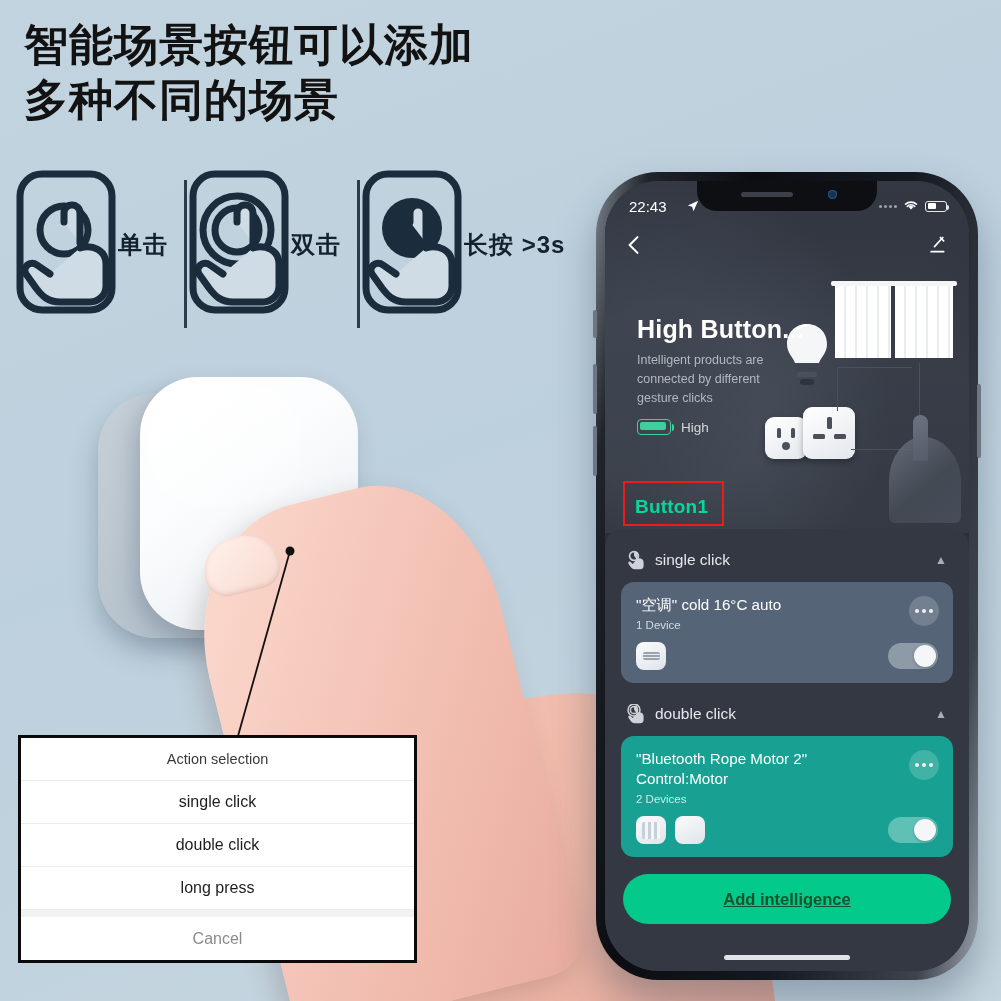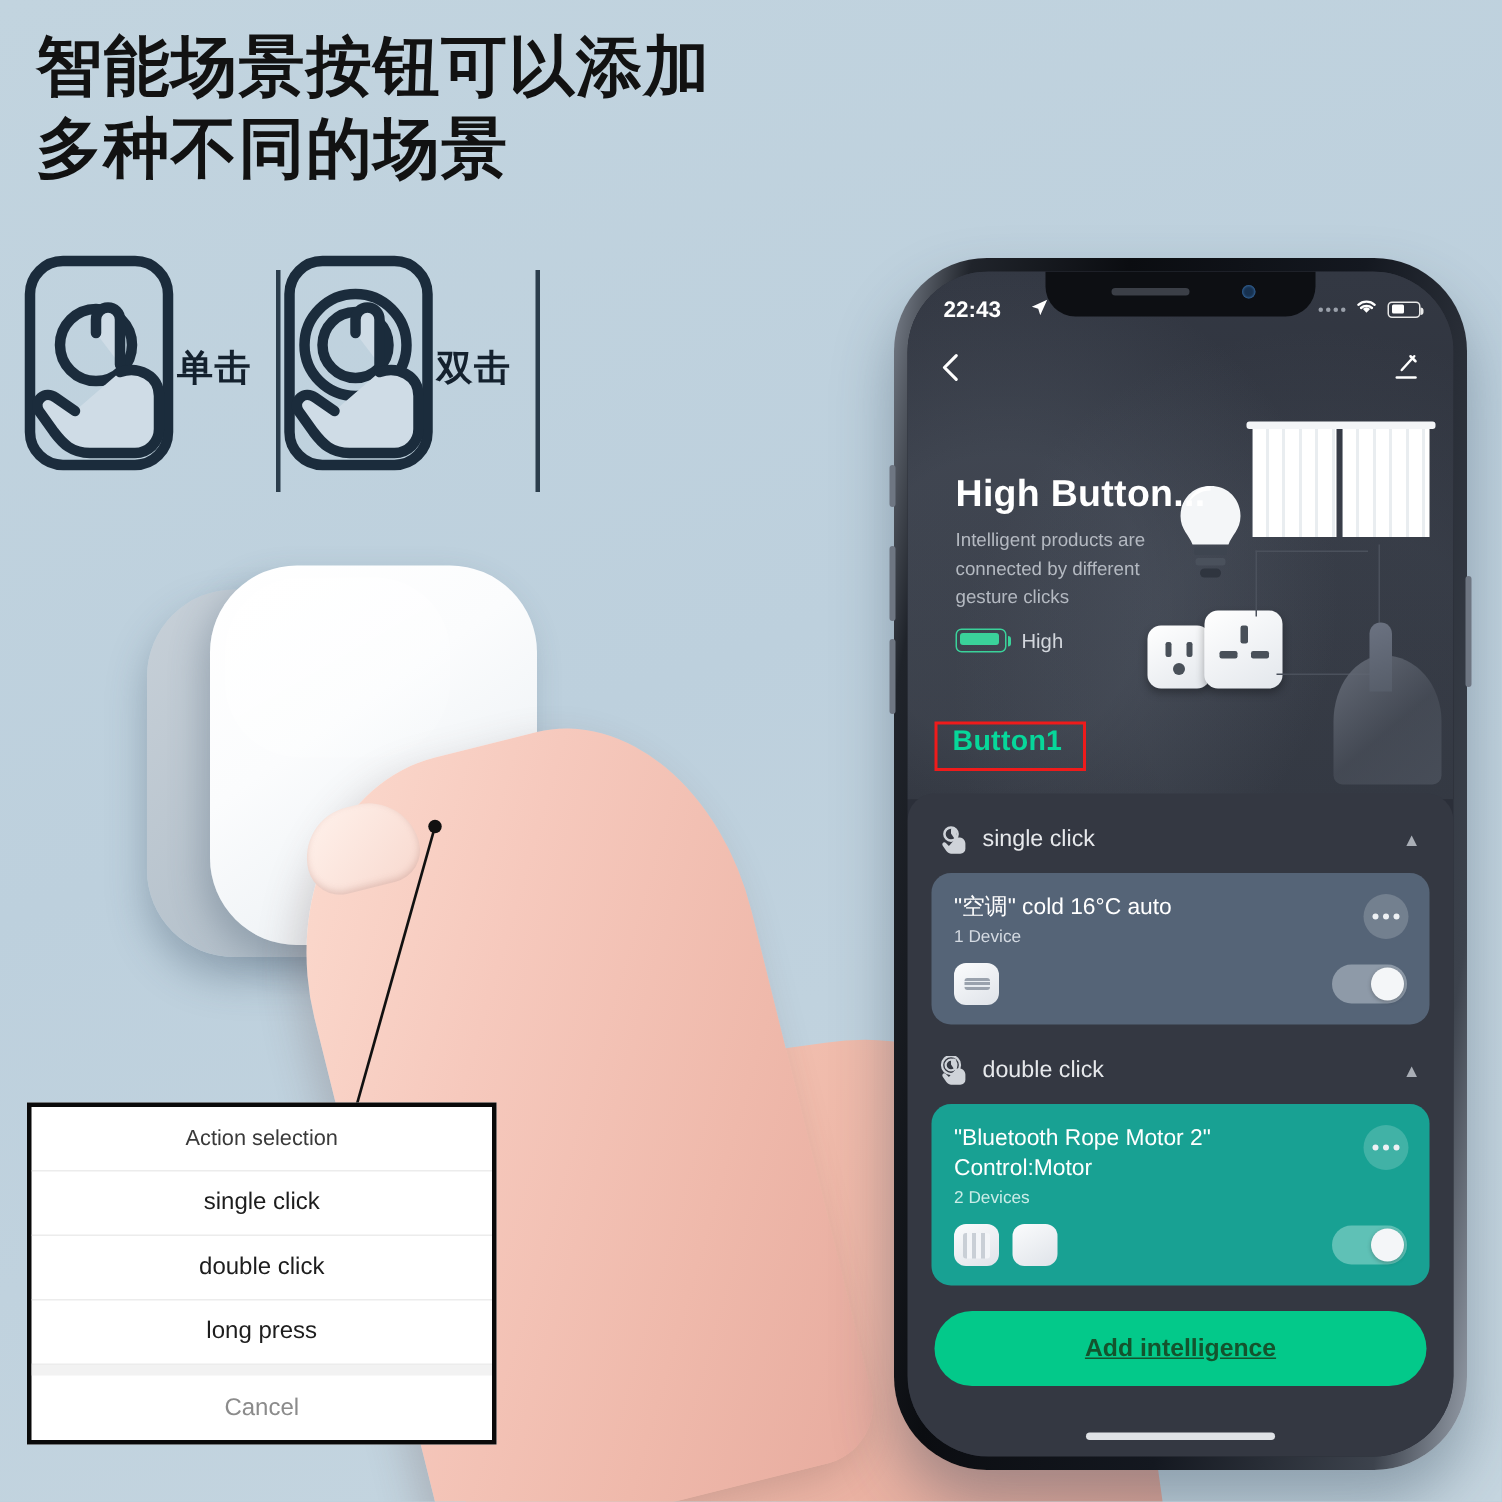--- a/index.html
+++ b/index.html
@@ -87,21 +87,21 @@
     border-radius: 220px 180px 0 0 / 200px 170px 0 0;
     transform: rotate(-8deg);
   }
 
   
   .leader { position: absolute; left: 0; top: 0; width: 1001px; height: 1001px; pointer-events: none; }
 
   
   .sheet {
     position: absolute; left: 18px; top: 735px;
-    width: 313px;
+    width: 399px;
     background: #ffffff;
     border: 3px solid #0a0a0a;
     overflow: hidden;
   }
   .sheet-row {
     height: 43px; display: flex; align-items: center; justify-content: center;
     border-bottom: 1px solid #ececec;
     font-size: 15px; color: #2b2b2b;
   }
   .sheet-row.title { color: #3a3a3a; font-size: 14.5px; }
@@ -142,21 +142,21 @@
   .sb-l2 { left: -3px; top: 192px; width: 4px; height: 50px; }
   .sb-l3 { left: -3px; top: 254px; width: 4px; height: 50px; }
   .sb-r1 { right: -3px; top: 212px; width: 4px; height: 74px; }
 
   
   .statusbar {
     position: absolute; left: 0; top: 0; width: 100%; height: 42px;
     display: flex; align-items: center; justify-content: space-between;
     padding: 8px 22px 0 24px; color: #fff; z-index: 5;
   }
-  .st-time { font-size: 15px; font-weight: 700; display: flex; align-items: center; gap: 20px; }
+  .st-time { font-size: 15px; font-weight: 400; display: flex; align-items: center; gap: 20px; }
   .st-right { display: flex; align-items: center; gap: 6px; }
   .sig-dots { display: flex; gap: 2px; }
   .sig-dots i { width: 3px; height: 3px; background: #9aa0aa; border-radius: 50%; display: block; }
   .batt {
     width: 22px; height: 11px; border: 1.4px solid #e8e8e8; border-radius: 3px;
     position: relative; display: inline-block;
   }
   .batt::after{ content:""; position:absolute; right:-3px; top:3px; width:2px; height:5px; background:#e8e8e8; border-radius:0 2px 2px 0;}
   .batt i { position: absolute; left: 1.5px; top: 1.5px; height: 6px; width: 8px; background: #fff; border-radius: 1px; display: block; }
 
@@ -221,21 +221,21 @@
   .bt-shell {
     width: 34px; height: 16px; border: 1.6px solid #3ad29a; border-radius: 4px; position: relative;
   }
   .bt-shell::after{content:"";position:absolute;right:-4px;top:4px;width:2.5px;height:7px;background:#3ad29a;border-radius:0 2px 2px 0;}
   .bt-shell i{position:absolute;left:2px;top:2px;height:8px;width:26px;background:#3ad29a;border-radius:2px;display:block;}
   .bt-label { font-size: 13.5px; color: #d3d7dd; }
 
   .btn-name-box {
     position: absolute; left: 18px; top: 300px;
     border: 2.5px solid #ef1b1b;
-    padding: 1px 14px 6px 10px;
+    padding: 13px 14px 6px 10px;
   }
   .btn-name { font-size: 19px; font-weight: 700; color: #07d79a; letter-spacing: .2px; }
 
   
   .body-sheet {
     position: absolute; left: 0; top: 348px; width: 100%; bottom: 0;
     background: #343842;
     border-radius: 18px 18px 0 0;
     padding: 14px 16px 0 16px;
   }
@@ -328,20 +328,31 @@
           <circle cx="50" cy="62" r="22" fill="none" stroke="#1b2c3c" stroke-width="7"></circle>
           <path d="M50 54 v-9 a8 8 0 0 1 16 0 v30" fill="#cfdce6" stroke="#1b2c3c" stroke-width="7" stroke-linecap="round"></path>
           <path d="M66 80 c12-4 26 2 26 16 v22 a16 16 0 0 1-16 16 H46 c-12 0-18-6-24-14 l-10-14 c-4-7 4-14 11-9 l13 9" fill="#cfdce6" stroke="#1b2c3c" stroke-width="7" stroke-linejoin="round" stroke-linecap="round"></path>
         </svg>
       </span>
       <span class="lbl">双击</span>
     </div>
 
     <div class="vdiv"></div>
 
+    <div class="gest">
+      <span class="glyph">
+        <svg viewBox="0 0 104 148" width="104" height="148">
+          <rect x="6" y="6" width="92" height="136" rx="22" fill="none" stroke="#1b2c3c" stroke-width="7"></rect>
+          <circle cx="52" cy="60" r="30" fill="#1b2c3c"></circle>
+          <path d="M50 54 v-9 a8 8 0 0 1 16 0 v30" fill="#cfdce6" stroke="#1b2c3c" stroke-width="7" stroke-linecap="round"></path>
+          <path d="M66 80 c12-4 26 2 26 16 v22 a16 16 0 0 1-16 16 H46 c-12 0-18-6-24-14 l-10-14 c-4-7 4-14 11-9 l13 9" fill="#cfdce6" stroke="#1b2c3c" stroke-width="7" stroke-linejoin="round" stroke-linecap="round"></path>
+        </svg>
+      </span>
+      <span class="lbl">长按 &gt;3s</span>
+    </div>
 
   </div>
 
   <div class="device-wrap">
     <div class="dev-back"></div>
     <div class="dev-front"></div>
   </div>
   <div class="hand-blob"></div>
   <div class="finger"></div>
 

